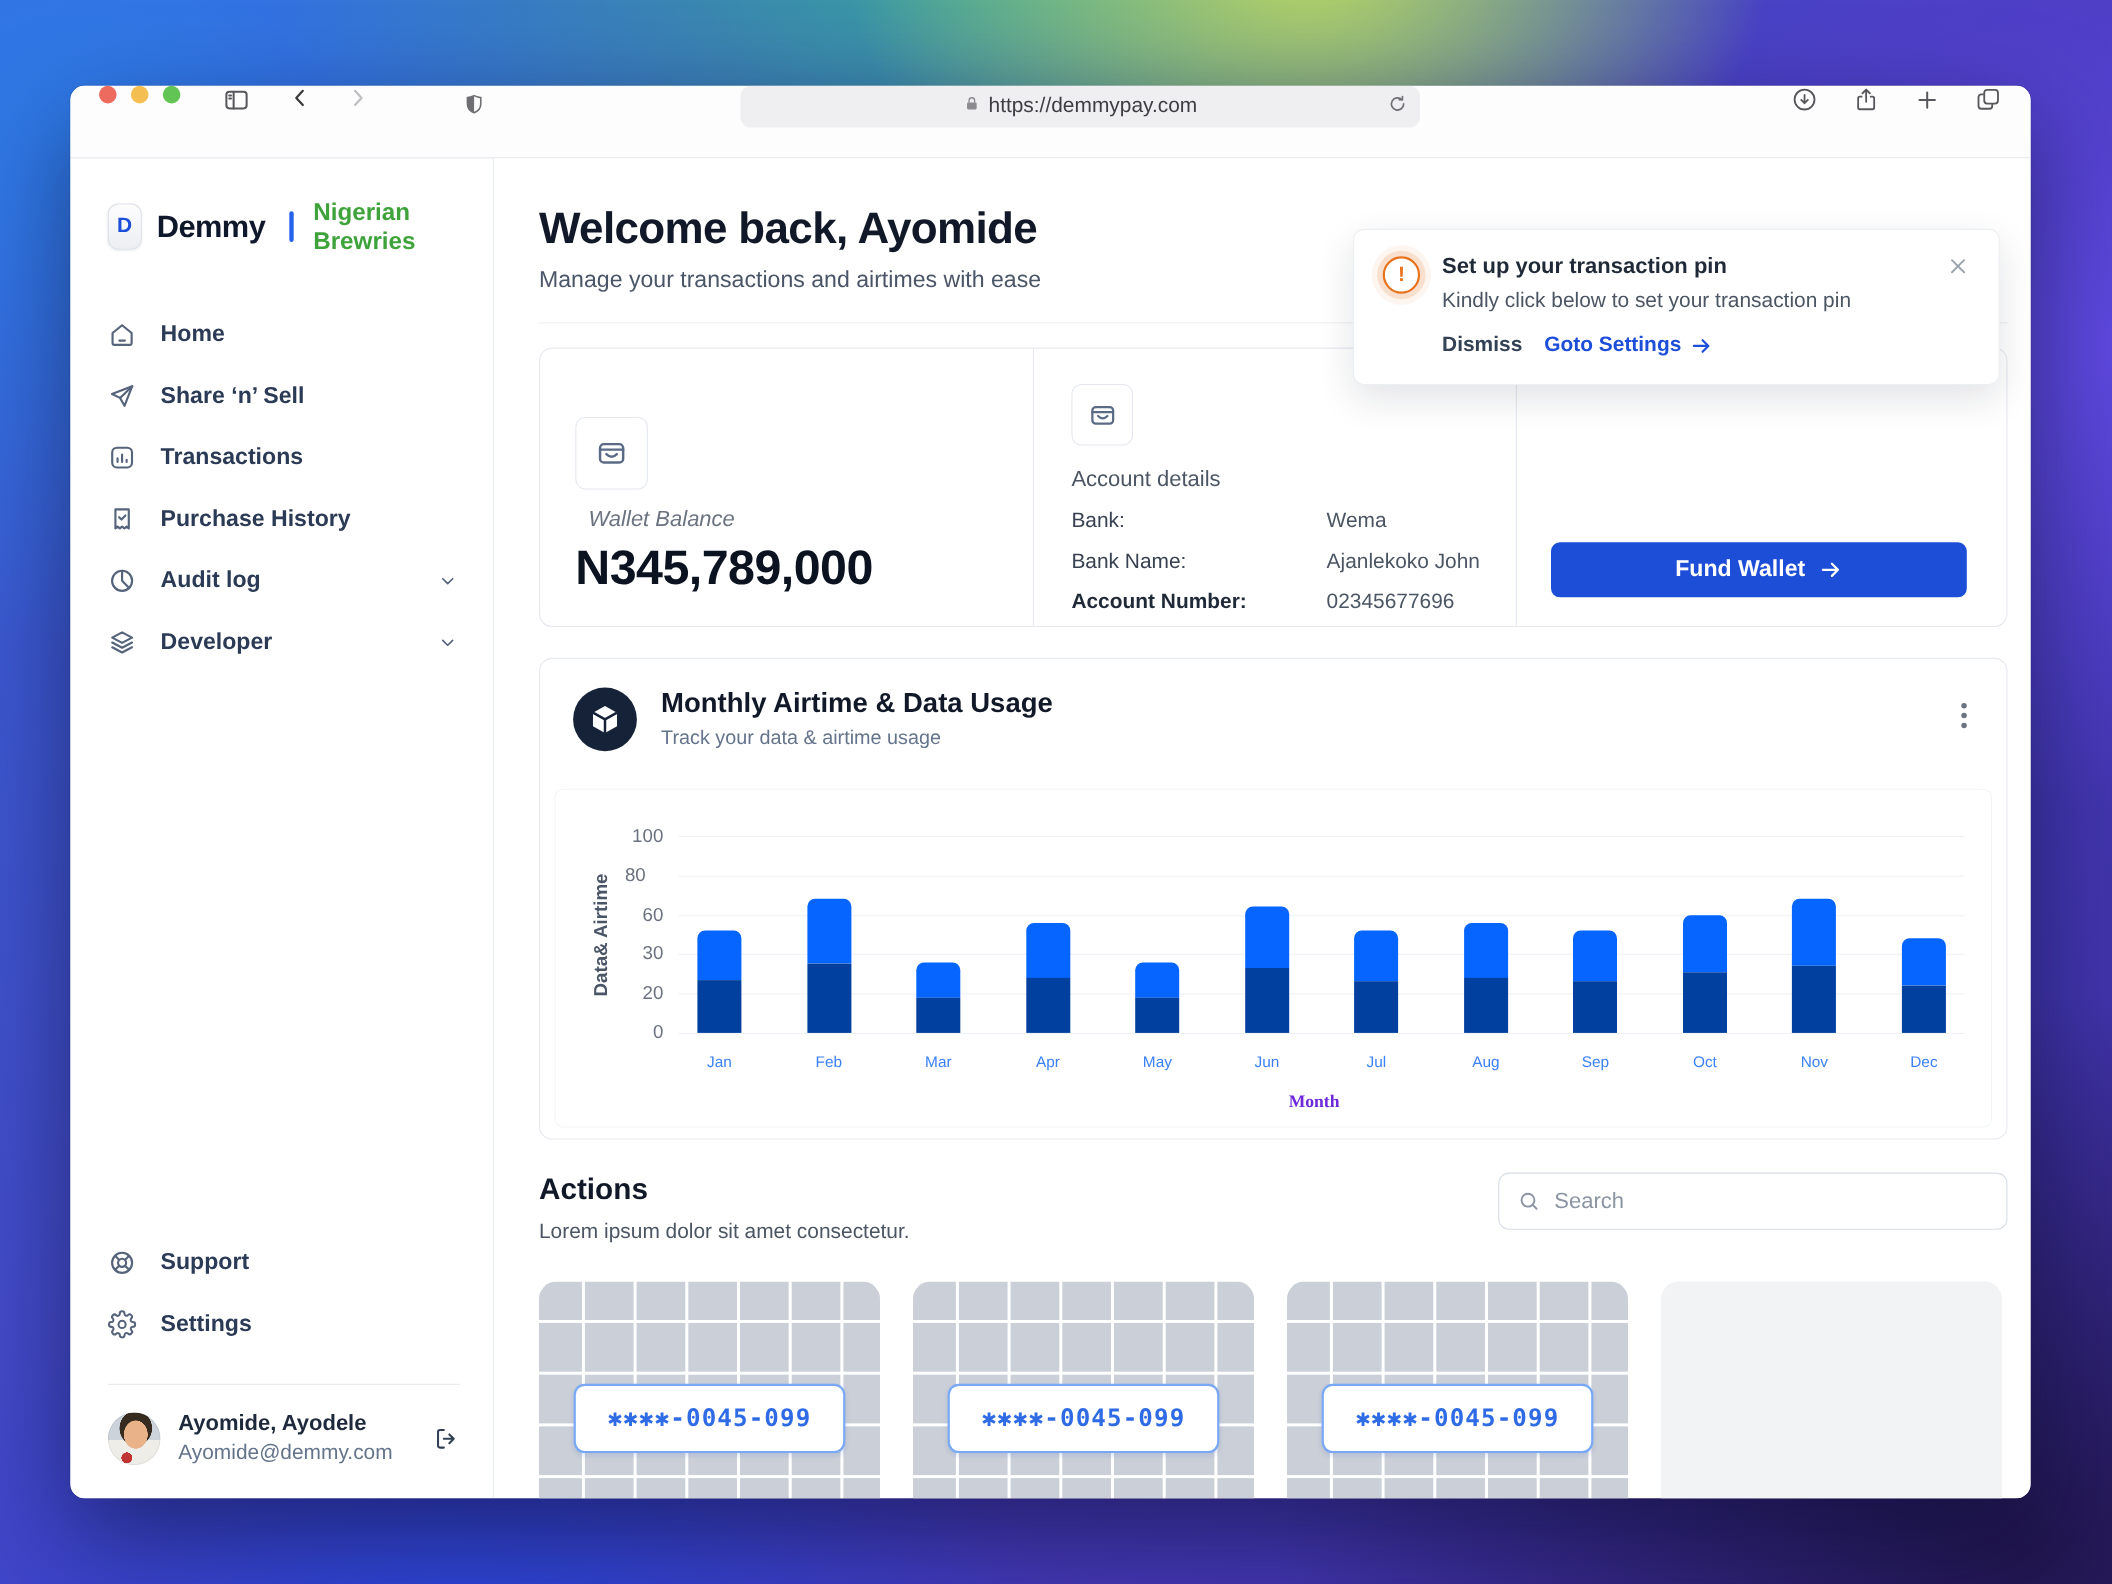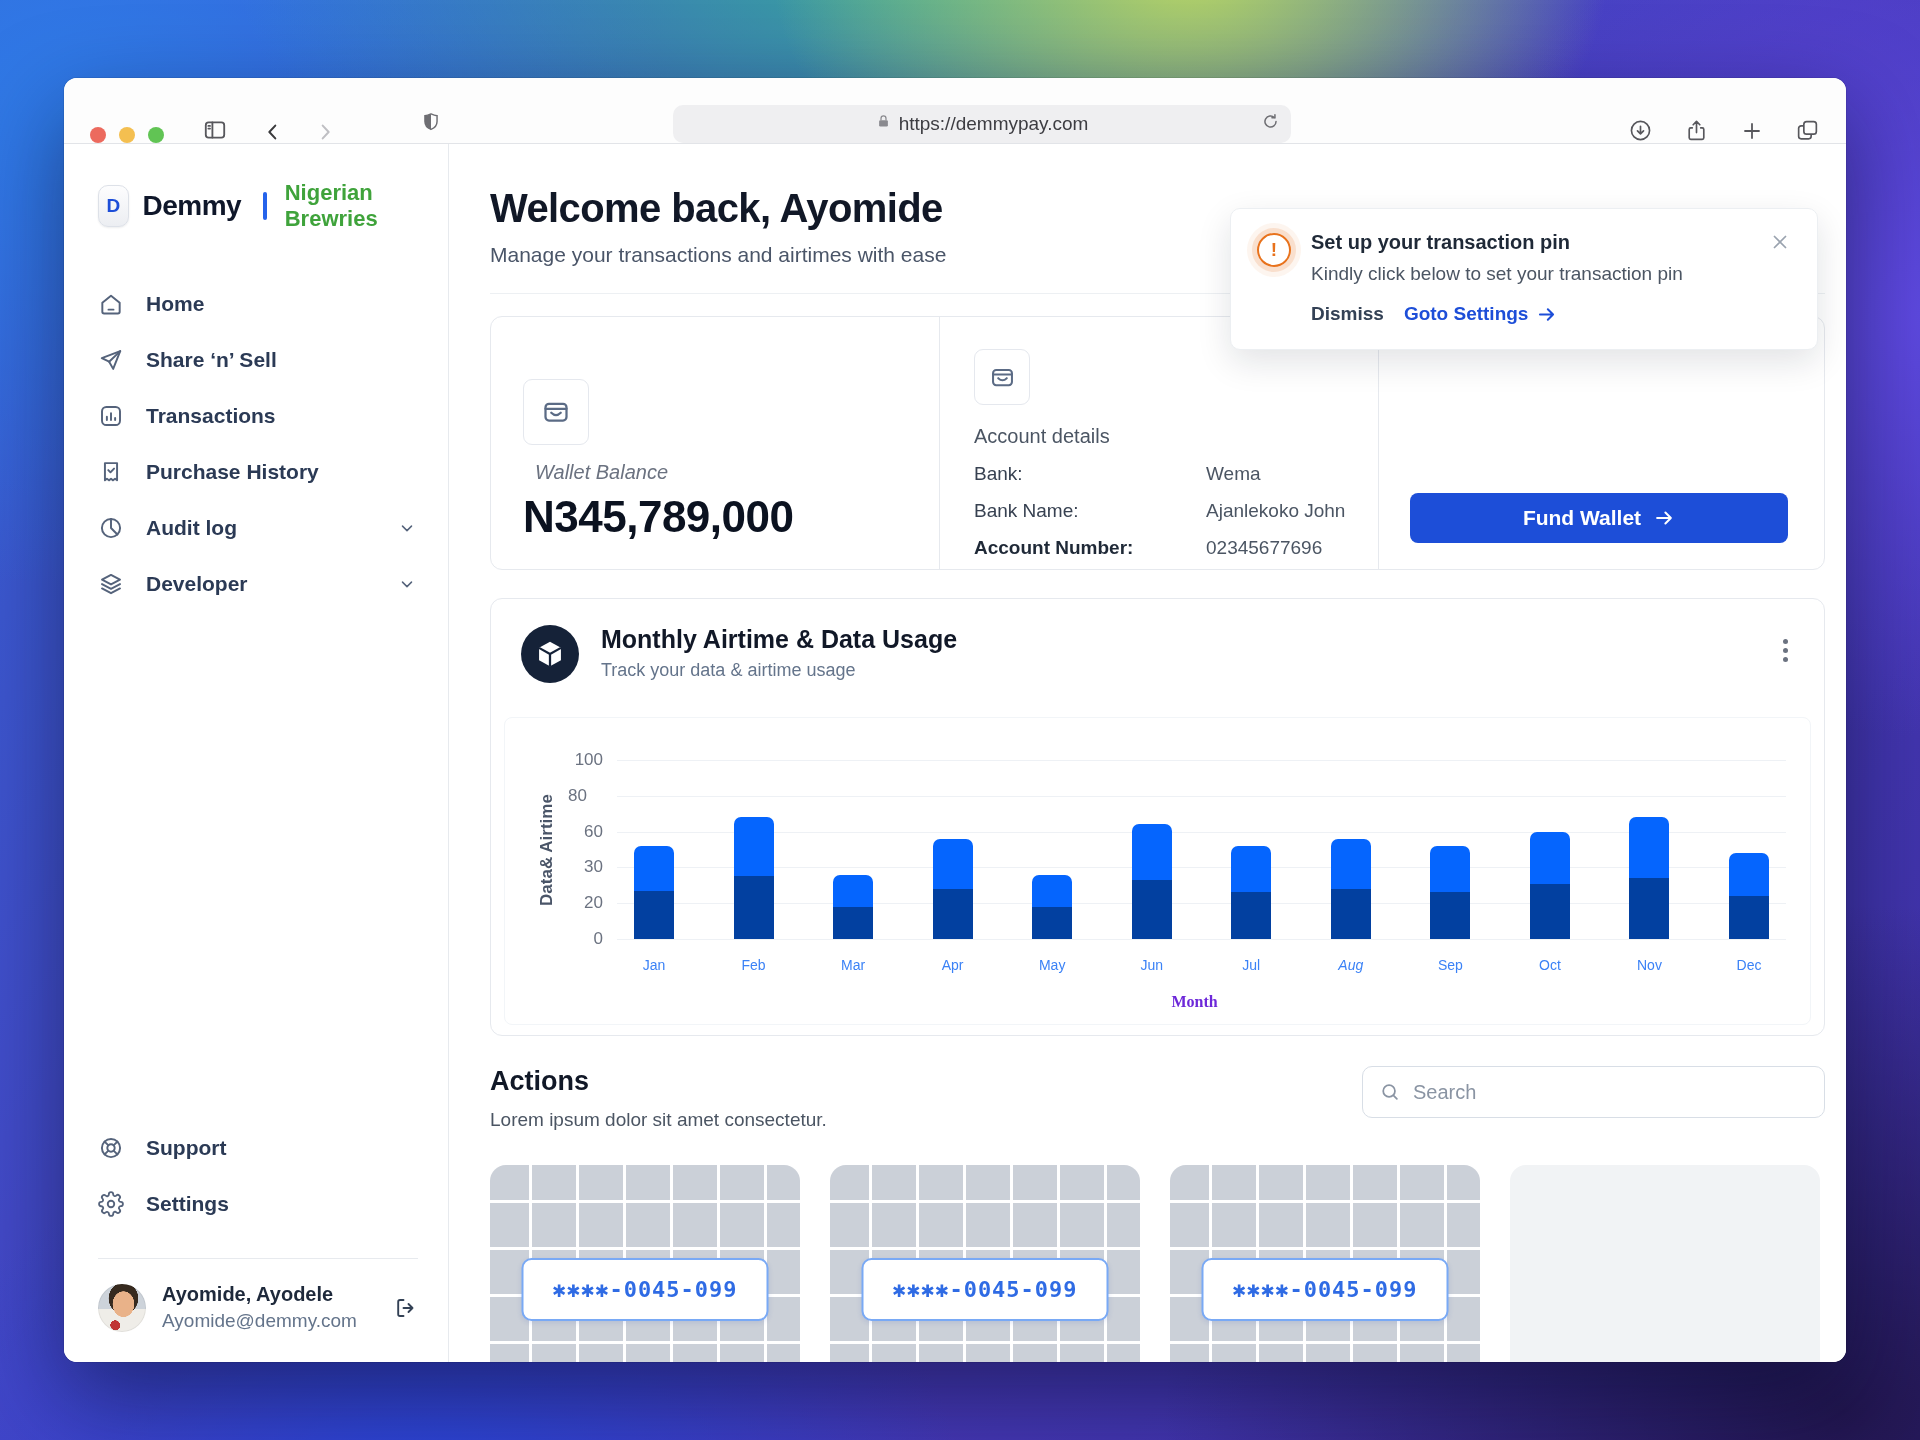--- a/index.html
+++ b/index.html
@@ -17,21 +17,21 @@
   }
   .window {
     position:absolute; left:64px; top:78px; width:1782px; height:1284px;
     background:#fff; border-radius:13px; overflow:hidden;
     box-shadow:0 34px 90px rgba(6,10,40,.5), 0 0 0 1px rgba(0,0,0,.08);
     display:flex; flex-direction:column;
   }
   
   .toolbar {
     height:66px; flex:0 0 66px; background:#fdfdfd; border-bottom:1px solid #e2e4e8;
-    display:flex; align-items:flex-end; padding:0 26px; position:relative;
+    display:flex; align-items:flex-start; padding:0 26px; position:relative;
   }
   .traffic { display:flex; gap:13px; }
   .traffic span { width:16px; height:16px; border-radius:50%; display:block; }
   .t-red{background:#ec6a5e;} .t-yellow{background:#f4bf50;} .t-green{background:#61c454;}
   .tbtn { border:none; background:none; color:#57575c; display:flex; align-items:center; justify-content:center; cursor:pointer; }
   .tbtn svg{ display:block; }
   .nav-arrows{ display:flex; gap:30px; margin-left:34px; }
   .urlwrap{ flex:1; display:flex; align-items:center; justify-content:center; position:relative; }
   .shield{ position:absolute; left:84px; color:#6e6e73; }
   .urlbar{
@@ -530,21 +530,21 @@
             <div class="ytick" style="left: 28px; top: 103.6px;">60</div>
             <div class="ytick" style="left: 12px; top: 67.8px;">80</div>
             <div class="ytick" style="left: 28px; top: 32px;">100</div>
             <div class="xlab" style="left: 109px; top: 239px;">Jan</div>
             <div class="xlab" style="left: 208.545px; top: 239px;">Feb</div>
             <div class="xlab" style="left: 308.091px; top: 239px;">Mar</div>
             <div class="xlab" style="left: 407.636px; top: 239px;">Apr</div>
             <div class="xlab" style="left: 507.182px; top: 239px;">May</div>
             <div class="xlab" style="left: 606.727px; top: 239px;">Jun</div>
             <div class="xlab" style="left: 706.273px; top: 239px;">Jul</div>
-            <div class="xlab" style="left: 805.818px; top: 239px; font-style: italic;">Aug</div>
+            <div class="xlab" style="left: 805.818px; top: 239px;">Aug</div>
             <div class="xlab" style="left: 905.364px; top: 239px;">Sep</div>
             <div class="xlab" style="left: 1004.91px; top: 239px;">Oct</div>
             <div class="xlab" style="left: 1104.45px; top: 239px;">Nov</div>
             <div class="xlab" style="left: 1204px; top: 239px;">Dec</div>
             <div class="axis-title-x" style="left: 666.5px; top: 275px;">Month</div>
           </div>
       </section>
 
       <section class="actions-row">
         <div>

